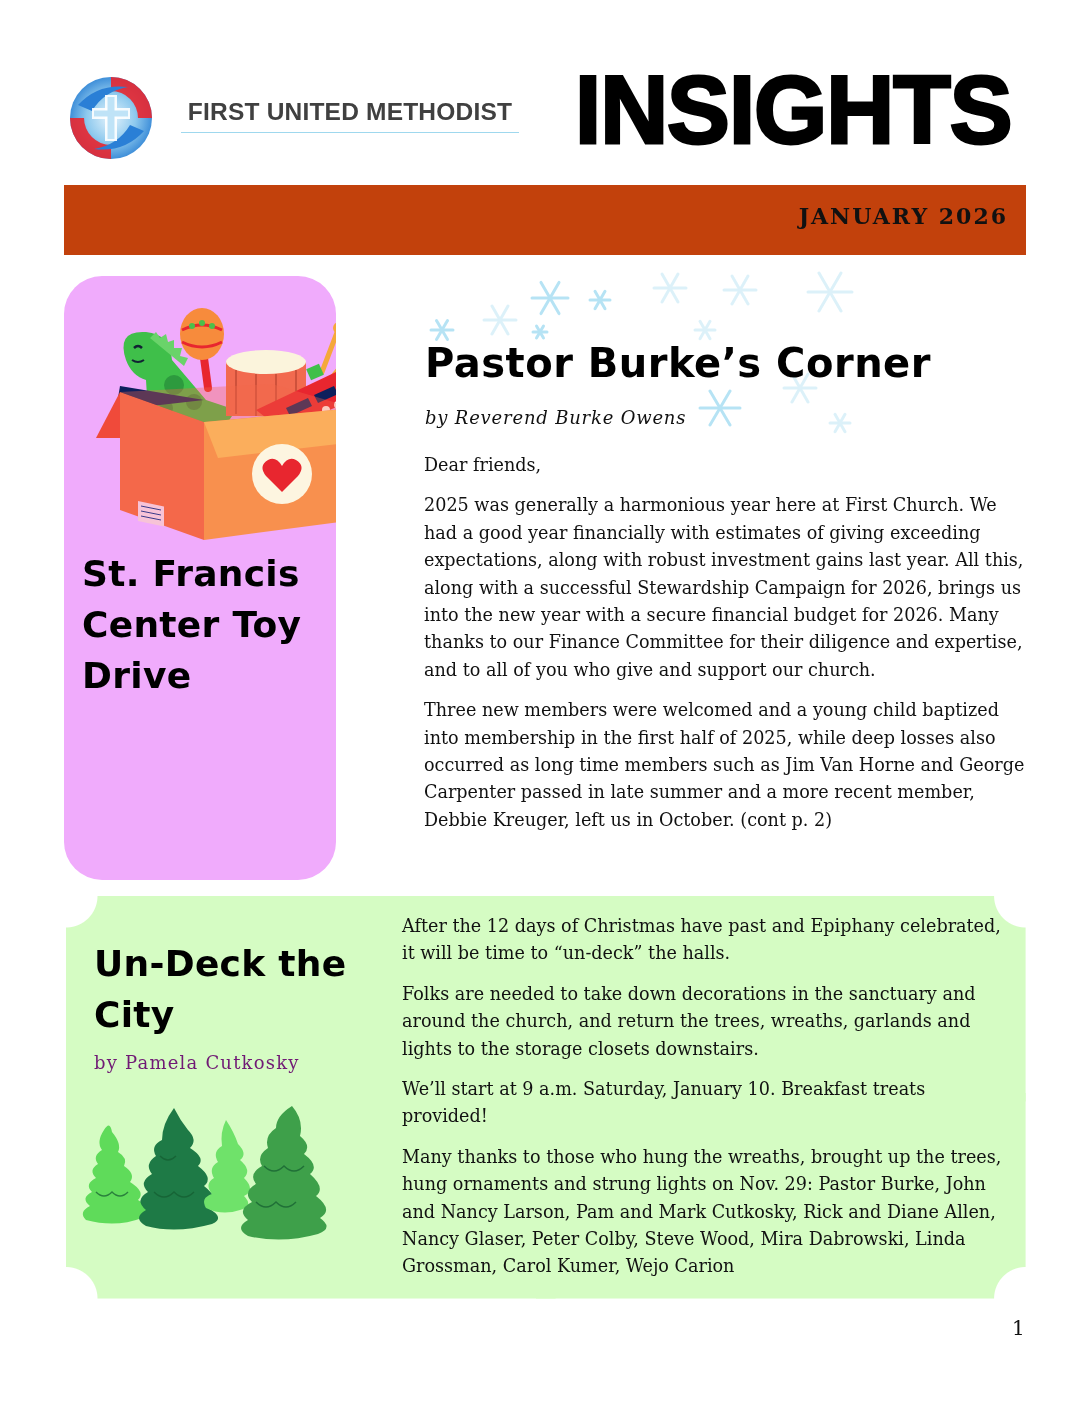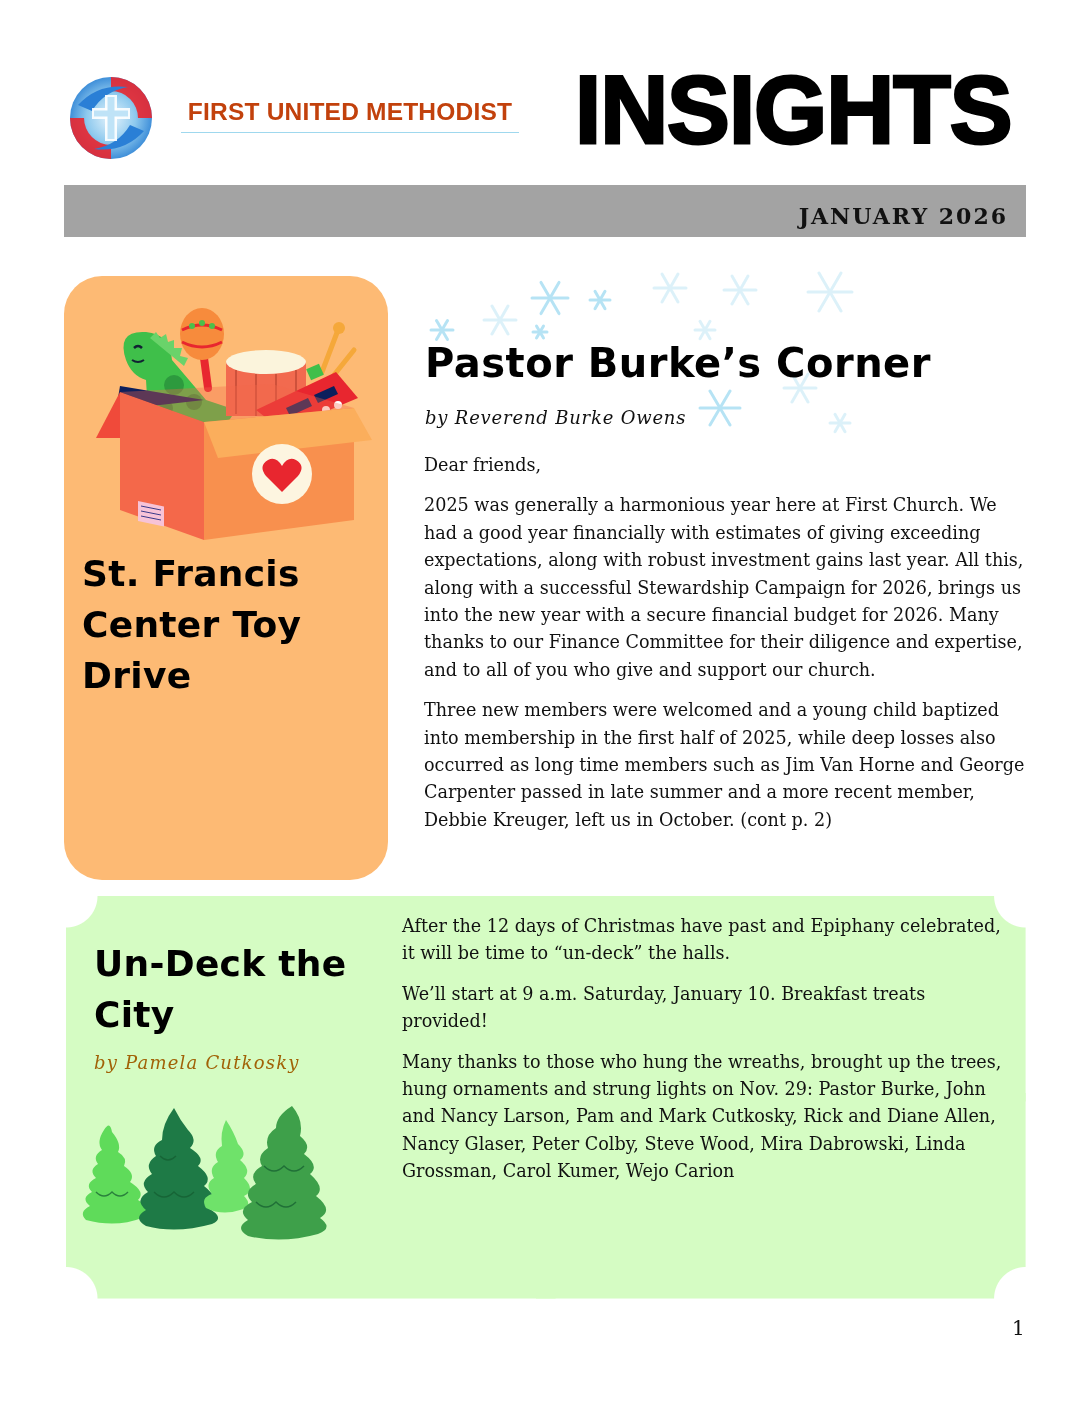--- a/index.html
+++ b/index.html
@@ -3,32 +3,32 @@
   <meta charset="utf-8">
   <style>
     * { box-sizing: border-box; margin: 0; padding: 0; }
     html, body { width: 1088px; height: 1408px; background: #ffffff; overflow: hidden; }
     body { position: relative; font-family: "DejaVu Serif", "Liberation Serif", serif; color: #111; }
 
     
     .logo { position: absolute; left: 68px; top: 78px; width: 470px; height: 80px; display: flex; align-items: center; }
     .logo-mark { width: 86px; height: 86px; position: relative; flex: none; }
     .logo-text { margin-left: 12px; display: flex; flex-direction: column; align-items: center; width: 368px; }
-    .logo-line1 { font-family: "Liberation Sans", sans-serif; font-weight: 700; font-size: 24.5px; color: #c2410c; letter-spacing: 0.2px; white-space: nowrap; }
+    .logo-line1 { font-family: "Liberation Sans", sans-serif; font-weight: 700; font-size: 24.5px; color: #404040; letter-spacing: 0.2px; white-space: nowrap; }
     .logo-rule { width: 338px; height: 1.5px; background: #9fd8ee; margin: 6px 0 5px; }
     .logo-line2 { font-family: "Liberation Sans", sans-serif; font-weight: 400; font-size: 22px; color: #1d56c9; letter-spacing: 0.6px; white-space: nowrap; }
 
     .masthead { position: absolute; left: 575px; top: 62px; font-family: "Liberation Sans", sans-serif; font-weight: 900; font-size: 96px; letter-spacing: -1px; color: #000; line-height: 1; transform: scaleX(0.98); transform-origin: left; }
     .masthead span { font-weight: 700; -webkit-text-stroke: 3px #000; }
 
-    .date-band { position: absolute; left: 64px; top: 185px; width: 962px; height: 52px; background: #a3a3a3; }
+    .date-band { position: absolute; left: 64px; top: 185px; width: 962px; height: 70px; background: #c2410c; }
     .date-text { position: absolute; right: 18px; top: 18px; font-family: "DejaVu Serif", serif; font-weight: 700; font-size: 22px; letter-spacing: 2px; color: #111; }
 
     
-    .pink-card { position: absolute; left: 64px; top: 276px; width: 324px; height: 604px; background: #fdba74; border-radius: 38px; overflow: hidden; }
+    .pink-card { position: absolute; left: 64px; top: 276px; width: 272px; height: 604px; background: #f0abfc; border-radius: 38px; overflow: hidden; }
     .toybox { position: absolute; left: 22px; top: 14px; width: 290px; height: 260px; }
     .pink-title { position: absolute; left: 18px; top: 272px; width: 300px; font-family: "DejaVu Sans", sans-serif; font-weight: 700; font-size: 36px; line-height: 51px; color: #000; letter-spacing: 0.3px; }
     .pink-body { position: absolute; left: 18px; top: 440px; width: 300px; font-family: "DejaVu Serif", serif; font-size: 18px; line-height: 27px; color: #111; }
 
     
     .snow { position: absolute; left: 420px; top: 258px; width: 460px; height: 180px; }
     .pastor-title { position: absolute; left: 425px; top: 340px; font-family: "DejaVu Sans", sans-serif; font-weight: 700; font-size: 40px; color: #000; letter-spacing: 0.5px; white-space: nowrap; }
     .pastor-byline { position: absolute; left: 425px; top: 407px; font-family: "DejaVu Serif", serif; font-style: italic; font-size: 18px; letter-spacing: 0.8px; color: #111; }
     .pastor-body { position: absolute; left: 424px; top: 452px; width: 604px; font-family: "DejaVu Serif", serif; font-size: 17.6px; line-height: 27.4px; color: #111; }
     .pastor-body p { margin-bottom: 13px; }
@@ -37,21 +37,21 @@
     .green-block { position: absolute; left: 66px; top: 896px; width: 960px; height: 403px; background: #d5fcc3;
       -webkit-mask: radial-gradient(circle 32px at 0 0, transparent 31px, #000 32px) top left / 51% 51% no-repeat,
                     radial-gradient(circle 32px at 100% 0, transparent 31px, #000 32px) top right / 51% 51% no-repeat,
                     radial-gradient(circle 32px at 0 100%, transparent 31px, #000 32px) bottom left / 51% 51% no-repeat,
                     radial-gradient(circle 32px at 100% 100%, transparent 31px, #000 32px) bottom right / 51% 51% no-repeat;
       mask: radial-gradient(circle 32px at 0 0, transparent 31px, #000 32px) top left / 51% 51% no-repeat,
             radial-gradient(circle 32px at 100% 0, transparent 31px, #000 32px) top right / 51% 51% no-repeat,
             radial-gradient(circle 32px at 0 100%, transparent 31px, #000 32px) bottom left / 51% 51% no-repeat,
             radial-gradient(circle 32px at 100% 100%, transparent 31px, #000 32px) bottom right / 51% 51% no-repeat; }
     .green-title { position: absolute; left: 94px; top: 938px; width: 270px; font-family: "DejaVu Sans", sans-serif; font-weight: 700; font-size: 36px; line-height: 51px; color: #000; letter-spacing: 0.3px; }
-    .green-byline { position: absolute; left: 94px; top: 1052px; font-family: "DejaVu Serif", serif; font-style: italic; font-size: 18px; letter-spacing: 1.2px; color: #a16207; }
+    .green-byline { position: absolute; left: 94px; top: 1052px; font-family: "DejaVu Serif", serif; font-size: 18px; letter-spacing: 1.2px; color: #701a75; }
     .trees { position: absolute; left: 76px; top: 1100px; width: 260px; height: 160px; }
     .green-body { position: absolute; left: 374px; top: 913px; width: 640px; font-family: "DejaVu Serif", serif; font-size: 17.6px; line-height: 27.4px; color: #111; }
     .green-body p { margin-bottom: 13px; margin-left: 28px; }
 
     .page-number { position: absolute; left: 1012px; top: 1316px; font-family: "DejaVu Serif", serif; font-size: 20px; color: #111; }
   </style>
 </head>
 <body>
 
 <div class="logo">
@@ -236,17 +236,18 @@
       <path d="M20 92 q8 8 16 0 q8 8 16 0"></path>
         <path d="M84 56 q8 8 16 0"></path>
         <path d="M78 92 q10 10 20 0 q10 10 20 0"></path>
       <path d="M188 66 q10 10 20 0 q10 10 20 0"></path>
         <path d="M180 102 q10 10 20 0 q10 10 20 0"></path>
     </g>
   </svg>
 </div>
 <div class="green-body">
   <p>After the 12 days of Christmas have past and Epiphany celebrated, it will be time to “un-deck” the halls.</p>
+  <p>Folks are needed to take down decorations in the sanctuary and around the church, and return the trees, wreaths, garlands and lights to the storage closets downstairs.</p>
   <p>We’ll start at 9 a.m. Saturday, January 10. Breakfast treats provided!</p>
   <p>Many thanks to those who hung the wreaths, brought up the trees, hung ornaments and strung lights on Nov. 29: Pastor Burke, John and Nancy Larson, Pam and Mark Cutkosky, Rick and Diane Allen, Nancy Glaser, Peter Colby, Steve Wood, Mira Dabrowski, Linda Grossman, Carol Kumer, Wejo Carion</p>
 </div>
 
 <div class="page-number">1</div>
 
 </body></html>

